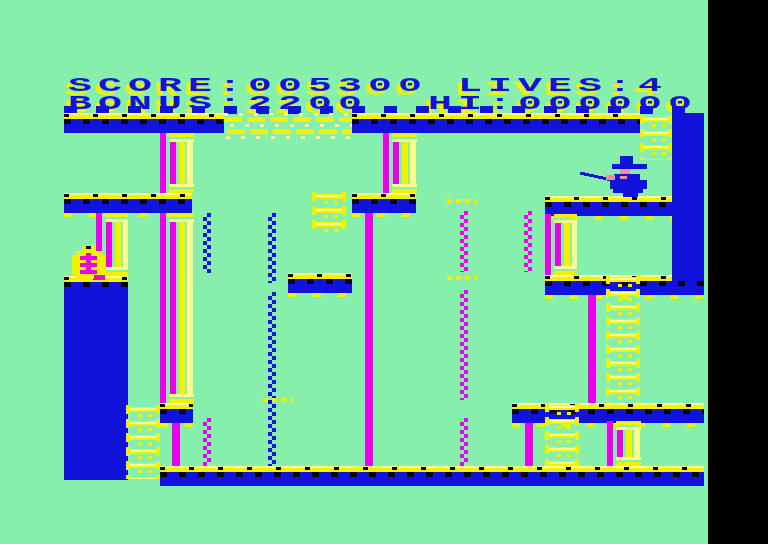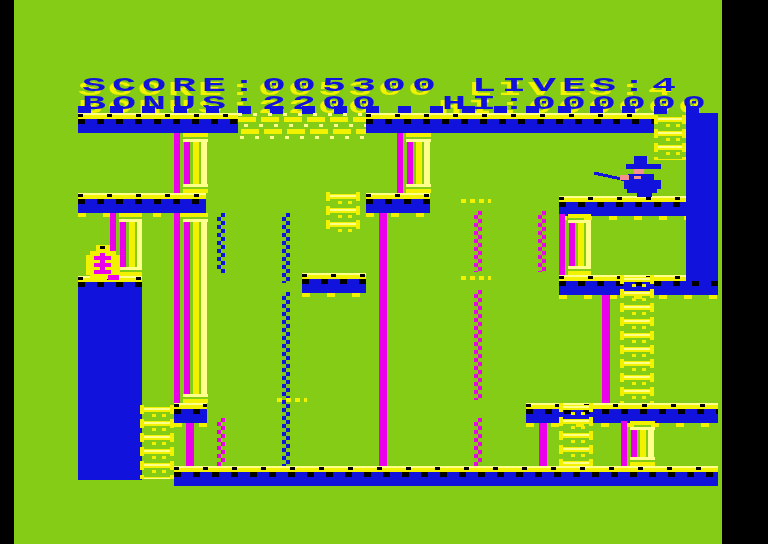--- a/index.html
+++ b/index.html
@@ -1,18 +1,18 @@
 <!DOCTYPE html>
 <html style="--bl: #1212dd; --yl: #f2f200; --py: #ffff8c; --mg: #ea00ea; --pk: #f49090;"><head>
 <meta charset="utf-8">
 <style>
   html,body{margin:0;padding:0;background:#000;}
   body{width:768px;height:544px;overflow:hidden;position:relative;
        font-family:"Liberation Mono","DejaVu Sans Mono",monospace;}
-  #playfield{position:absolute;left:14px;top:0;width:708px;height:544px;background:#84cc16;}
+  #playfield{position:absolute;left:0;top:0;width:708px;height:544px;background:#86efac;}
   .abs{position:absolute;}
 
   
   .hud-line{
     position:absolute;left:68px;white-space:pre;
     font:bold 40px "Liberation Mono","DejaVu Sans Mono",monospace;
     letter-spacing:6px;color:var(--bl);
     text-shadow:-4px 9px 0 var(--yl);
     transform:scaleY(0.5);transform-origin:0 0;
   }

